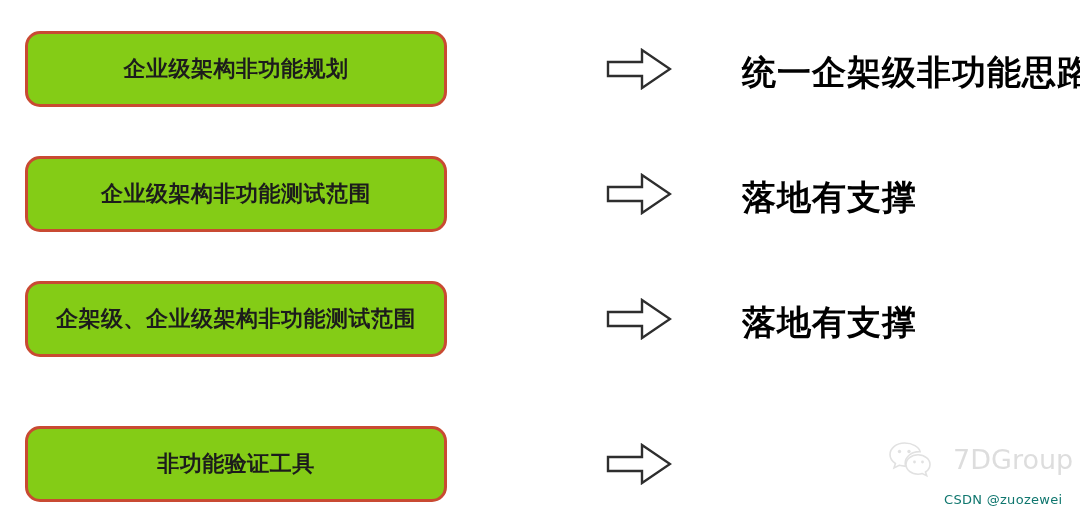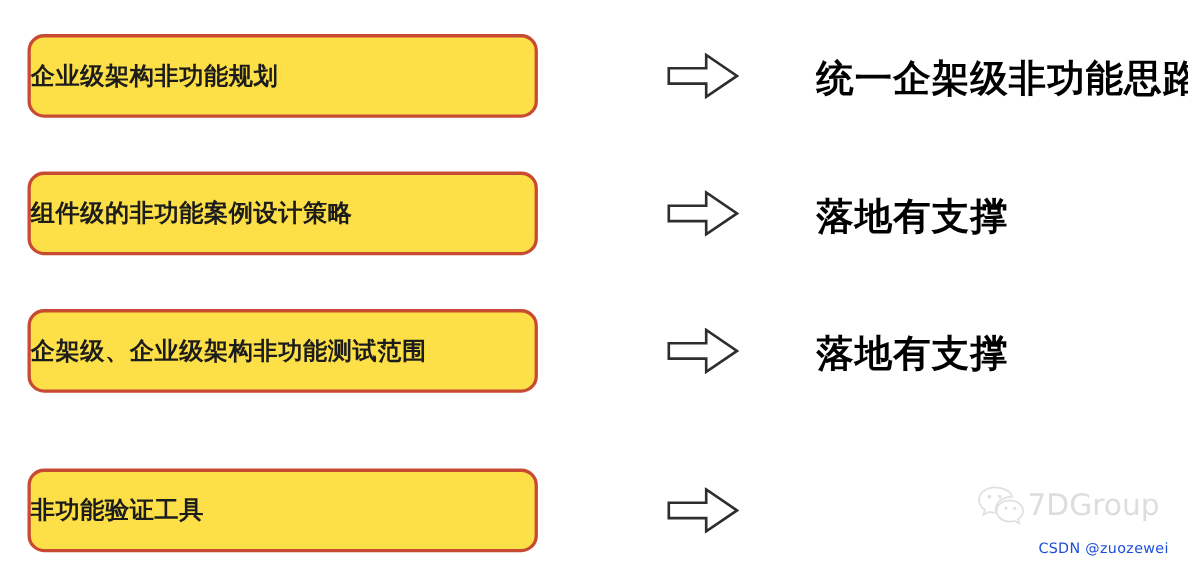--- a/index.html
+++ b/index.html
@@ -30,28 +30,29 @@
   }
   .row-1 { top: 31px; }
   .row-2 { top: 156px; }
   .row-3 { top: 281px; }
   .row-4 { top: 426px; }
 
   .concept-box {
     position: absolute;
     left: 25px;
     top: 0;
-    width: 464px;
+    width: 422px;
     height: 76px;
     box-sizing: border-box;
     border: 3px solid #c94a32;
     border-radius: 15px;
-    background: #fde047;
+    background: #84cc16;
     display: flex;
     align-items: center;
+    justify-content: center;
   }
   .concept-label {
     font-size: 22px;
     font-weight: bold;
     letter-spacing: 0.5px;
     color: #1c1c1c;
     line-height: 1;
     white-space: nowrap;
   }
 
@@ -84,42 +85,42 @@
   
   .watermark {
     position: absolute;
     left: 888px;
     top: 432px;
     width: 180px;
     height: 54px;
     opacity: 0.45;
     display: flex;
     align-items: center;
-    gap: 2px;
+    gap: 21px;
     pointer-events: none;
   }
   .watermark .wechat-icon {
     width: 44px;
     height: 38px;
     flex: 0 0 auto;
   }
   .watermark .brand {
     font-size: 27px;
     color: #b6b6b6;
     font-family: "DejaVu Sans", "Liberation Sans", sans-serif;
     letter-spacing: 0px;
     line-height: 1;
     white-space: nowrap;
   }
   .credit {
     position: absolute;
     left: 944px;
     top: 492px;
     font-size: 13px;
-    color: #1d4ed8;
+    color: #0f766e;
     font-family: "DejaVu Sans", "Liberation Sans", sans-serif;
     letter-spacing: 0.3px;
     white-space: nowrap;
   }
 </style>
 </head>
 <body>
 
 <div class="slide">
 
@@ -130,21 +131,21 @@
     <div class="arrow">
       <svg viewBox="0 0 66 42" xmlns="http://www.w3.org/2000/svg">
         <polygon points="2,14 36,14 36,2 64,21 36,40 36,28 2,28" fill="#ffffff" stroke="#2e2e2e" stroke-width="2.4" stroke-linejoin="miter"></polygon>
       </svg>
     </div>
     <div class="outcome">统一企架级非功能思路</div>
   </div>
 
   <div class="row row-2">
     <div class="concept-box">
-      <span class="concept-label">组件级的非功能案例设计策略</span>
+      <span class="concept-label">企业级架构非功能测试范围</span>
     </div>
     <div class="arrow">
       <svg viewBox="0 0 66 42" xmlns="http://www.w3.org/2000/svg">
         <polygon points="2,14 36,14 36,2 64,21 36,40 36,28 2,28" fill="#ffffff" stroke="#2e2e2e" stroke-width="2.4" stroke-linejoin="miter"></polygon>
       </svg>
     </div>
     <div class="outcome">落地有支撑</div>
   </div>
 
   <div class="row row-3">

